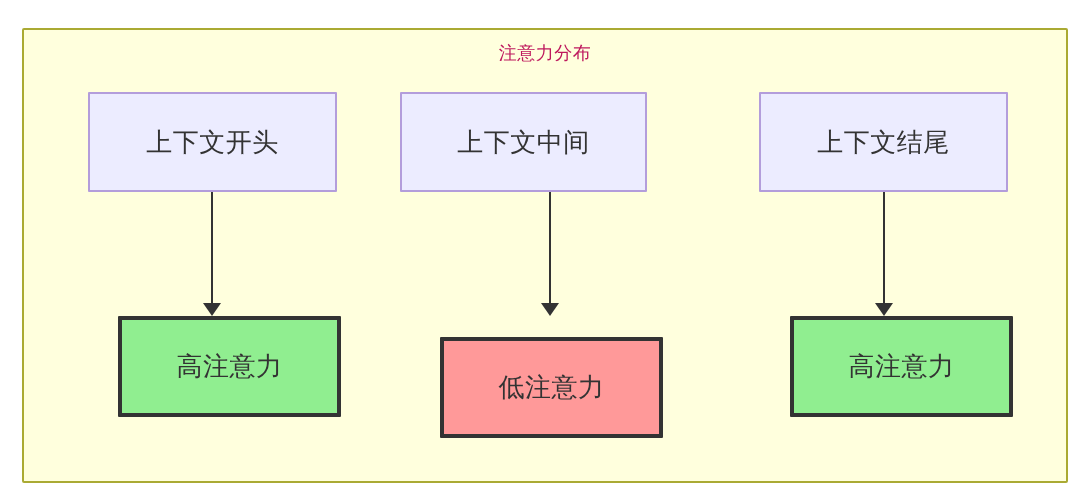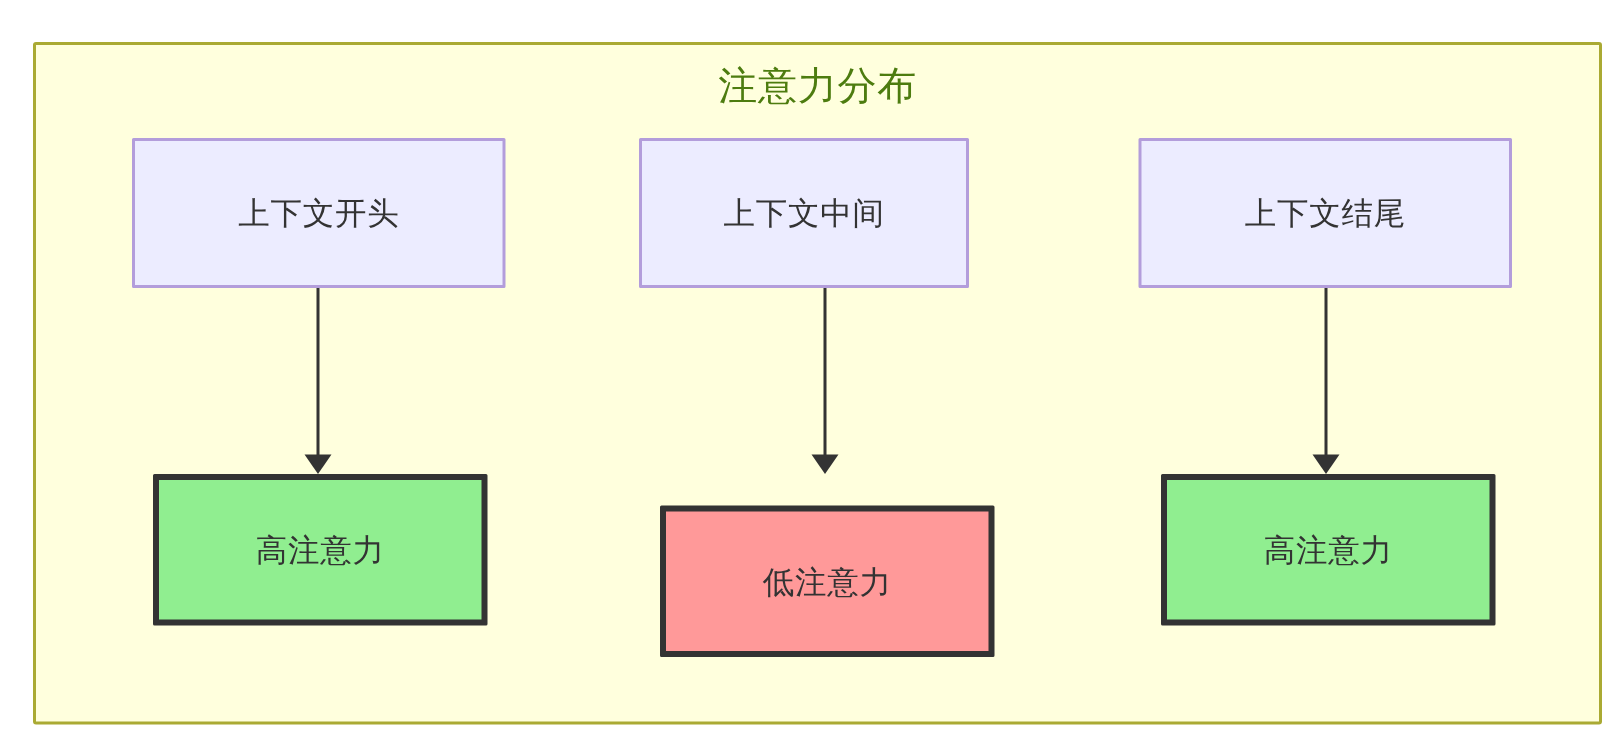--- a/index.html
+++ b/index.html
@@ -30,53 +30,54 @@
     box-sizing: border-box;
     border-radius: 2px;
   }
 
   .subgraph-title {
     position: absolute;
     left: 0;
     top: 14px;
     width: 100%;
     text-align: center;
-    font-size: 26px;
-    color: #4d7c0f;
+    font-size: 18px;
+    color: #be185d;
     letter-spacing: 0.5px;
     line-height: 1;
     white-space: nowrap;
   }
 
   
   .node {
     position: absolute;
     box-sizing: border-box;
     display: flex;
     align-items: center;
     justify-content: center;
-    font-size: 21px;
+    font-size: 26px;
     color: #333333;
     letter-spacing: 0.5px;
     white-space: nowrap;
   }
 
   .node.ctx {
     background: #ececff;
     border: 2px solid #b39ddb;
     border-radius: 1px;
   }
 
   .node.attn {
     border: 4px solid #333333;
     border-radius: 1px;
   }
 
   .node.attn-high {
     background: #90ee90;
+    margin-left: 16px;
   }
 
   .node.attn-low {
     background: #ff9999;
   }
 
   
   .edge {
     position: absolute;
     width: 2px;
@@ -98,21 +99,21 @@
 <div id="canvas">
 
   <div class="subgraph">
     <div class="subgraph-title">注意力分布</div>
   </div>
 
   <div class="node ctx" style="left:88px; top:92px; width:249px; height:100px;">
     <span>上下文开头</span>
   </div>
 
-  <div class="node ctx" style="left:426px; top:92px; width:220px; height:100px;">
+  <div class="node ctx" style="left:400px; top:92px; width:247px; height:100px;">
     <span>上下文中间</span>
   </div>
 
   <div class="node ctx" style="left:759px; top:92px; width:249px; height:100px;">
     <span>上下文结尾</span>
   </div>
 
   <div class="edge" style="left:211px; top:192px; height:113px;"></div>
   <div class="arrowhead" style="left:203px; top:303px;"></div>
 

